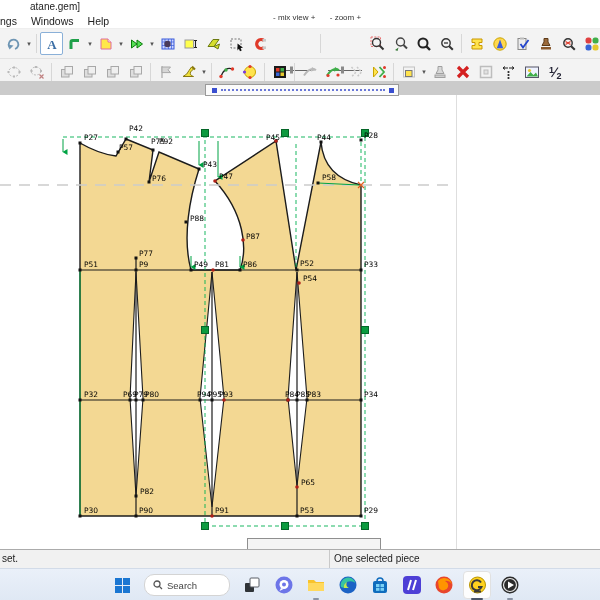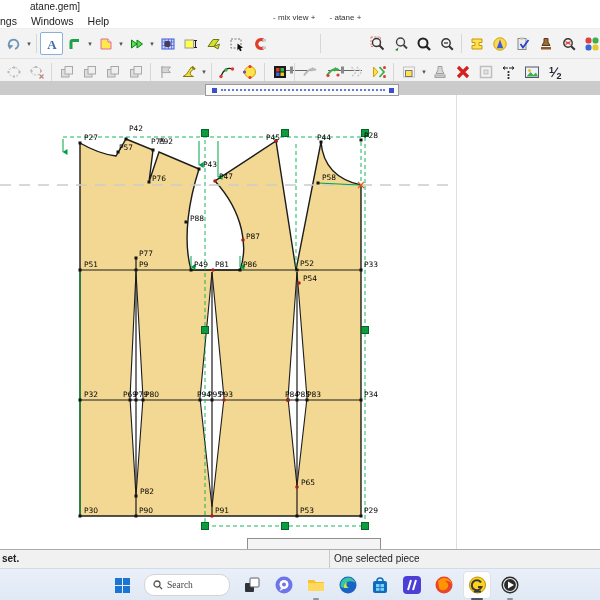--- a/index.html
+++ b/index.html
@@ -22,24 +22,24 @@
   #canvas{position:absolute;left:0;top:81px;width:600px;height:468px;background:#fff;}
   #canvas-strip{position:absolute;left:0;top:0;width:600px;height:14px;background:#cbcbcb;}
   #ruler-widget{position:absolute;left:205px;top:3px;width:192px;height:10px;background:#fbfbfb;border:1px solid #9a9a9a;display:flex;align-items:center;}
   .ruler-sq{width:5px;height:5px;background:#3a4fd0;flex:0 0 auto;}
   #ruler-dots{flex:1;margin:0 4px;border-top:2px dotted #6a78d8;height:0;}
   #page-line{position:absolute;left:456px;top:14px;width:1px;height:454px;background:#dedede;}
   #pattern-svg{position:absolute;left:0;top:0;width:600px;height:600px;pointer-events:none;}
   #hscroll-thumb{position:absolute;left:247px;top:457px;width:132px;height:10px;background:#f4f4f4;border:1px solid #8f8f8f;}
   
   #statusbar{position:absolute;left:0;top:549px;width:600px;height:19px;background:#f1f1f1;border-top:1px solid #ababab;font-size:10px;color:#222;display:flex;}
-  #status-left{width:327px;padding:3px 0 0 2px;border-right:1px solid #c9c9c9;font-weight:bold;}
+  #status-left{width:327px;padding:3px 0 0 2px;border-right:1px solid #c9c9c9;}
   #status-right{padding:3px 0 0 4px;}
   
-  #taskbar{position:absolute;left:0;top:568px;width:600px;height:32px;background:linear-gradient(#eaf0f9,#dfe8f4);border-top:1px solid #d2dbe8;display:flex;align-items:center;font-family:Liberation Serif, serif;}
+  #taskbar{position:absolute;left:0;top:568px;width:600px;height:32px;background:linear-gradient(#eaf0f9,#dfe8f4);border-top:1px solid #d2dbe8;display:flex;align-items:center;}
   .tk{width:26px;height:26px;margin:0 3px;display:flex;align-items:center;justify-content:center;flex:0 0 auto;position:relative;}
   .tk-ind{position:absolute;bottom:-2px;left:50%;transform:translateX(-50%);height:2px;border-radius:2px;background:#8a94a6;}
   #tk-search{width:68px;height:20px;border-radius:10px;background:#fff;border:1px solid #d4d4d4;display:flex;align-items:center;gap:4px;padding:0 8px;margin:0 6px;font-size:9.5px;color:#444;flex:0 0 auto;}
   #tk-app-g{background:#fdfdfd;border:1px solid #e1e1e1;border-radius:4px;}
 </style>
 </head>
 <body>
 
 <div id="titlebar">atane.gem]</div>
 <div id="menubar">
@@ -115,21 +115,21 @@
     </span>
     <span class="ctrl">
       <span class="ctrl-lab">- mix view +</span>
       <svg width="38" height="8">
         <line x1="2" y1="4.5" x2="36" y2="4.5" stroke="#666"></line>
         <rect x="15" y="0.5" width="3" height="7" fill="#8a8a8a"></rect>
       </svg>
     </span>
     <span class="tsep"></span>
     <span class="ctrl">
-      <span class="ctrl-lab">- atane +</span>
+      <span class="ctrl-lab">- zoom +</span>
       <svg width="38" height="8">
         <line x1="2" y1="4.5" x2="36" y2="4.5" stroke="#666"></line>
         <rect x="15" y="0.5" width="3" height="7" fill="#8a8a8a"></rect>
       </svg>
     </span>
     <span class="tbtn">
       <svg width="16" height="16" viewBox="0 0 16 16">
         <rect x="1" y="1" width="9.5" height="9.5" fill="none" stroke="#e87070" stroke-dasharray="2 1.3"></rect>
         <circle cx="6.5" cy="6.5" r="4" fill="none" stroke="#333" stroke-width="1.4"></circle>
         <line x1="9.5" y1="9.5" x2="13.5" y2="13.5" stroke="#333" stroke-width="2"></line>

